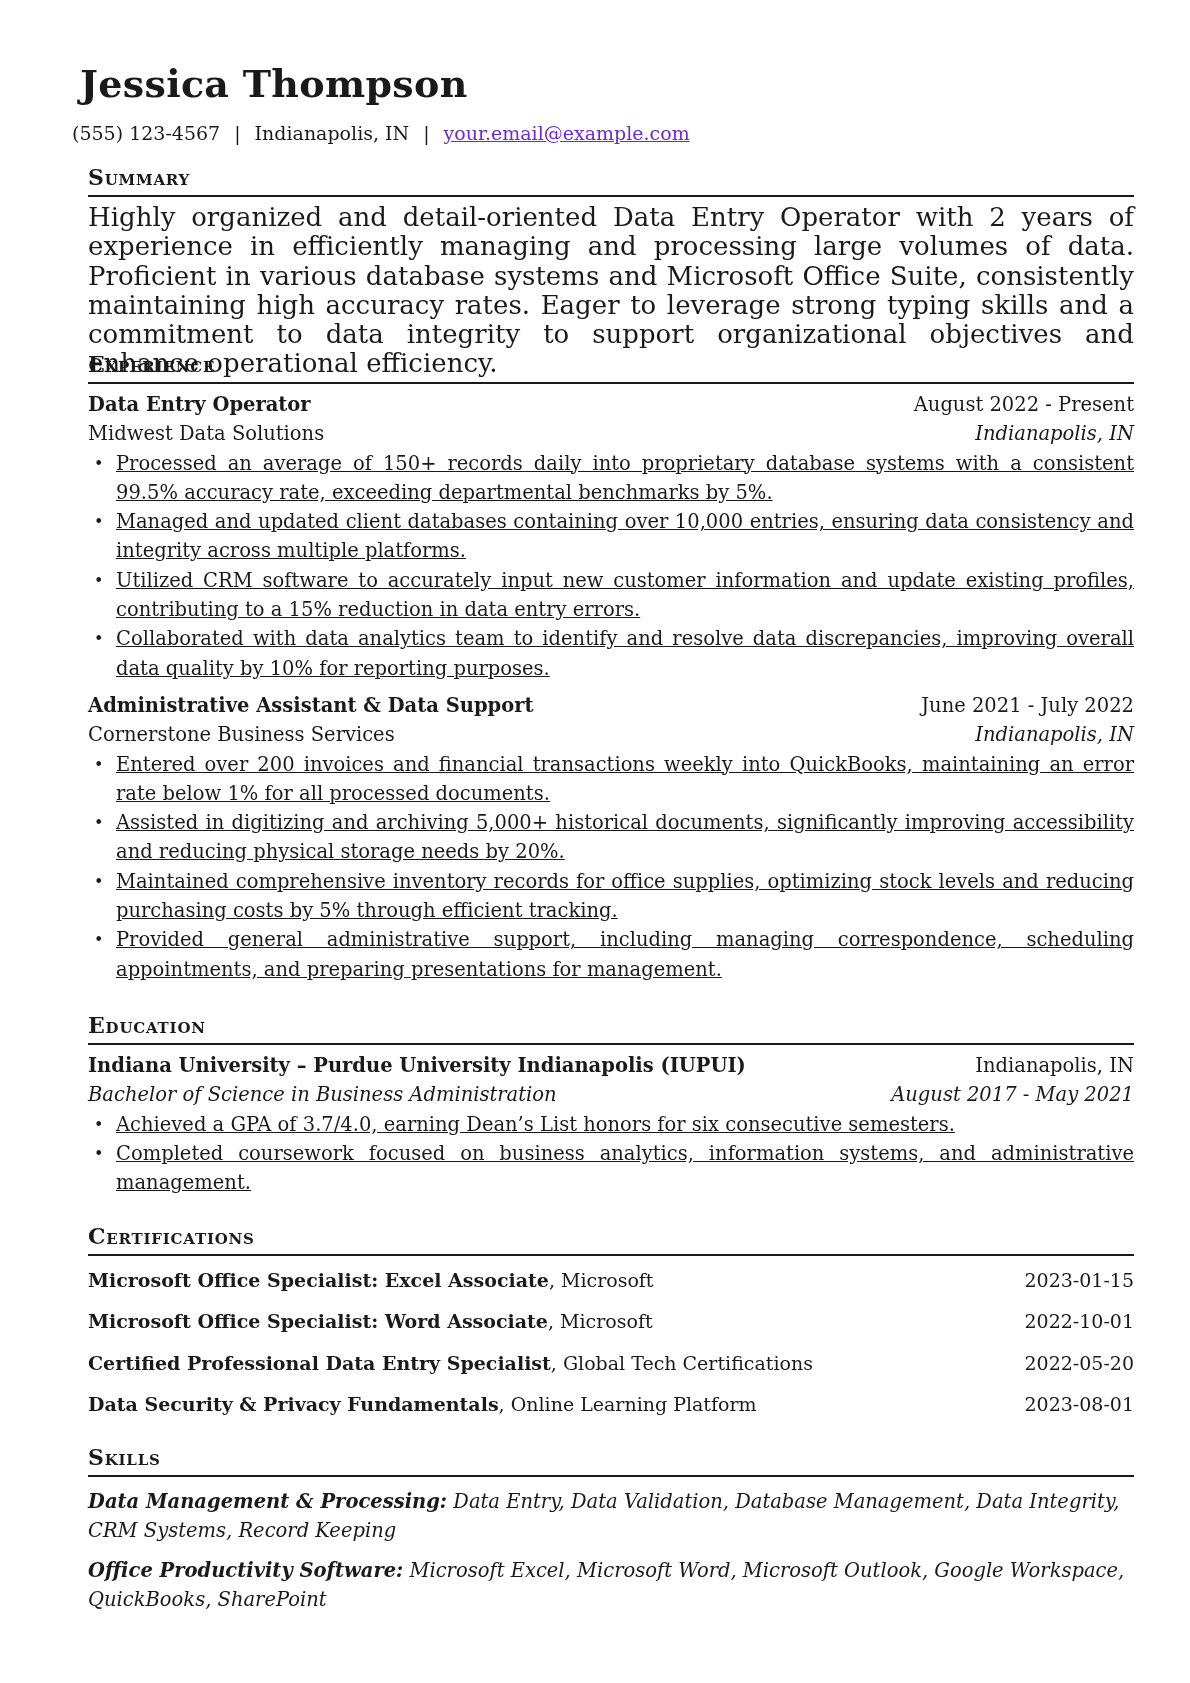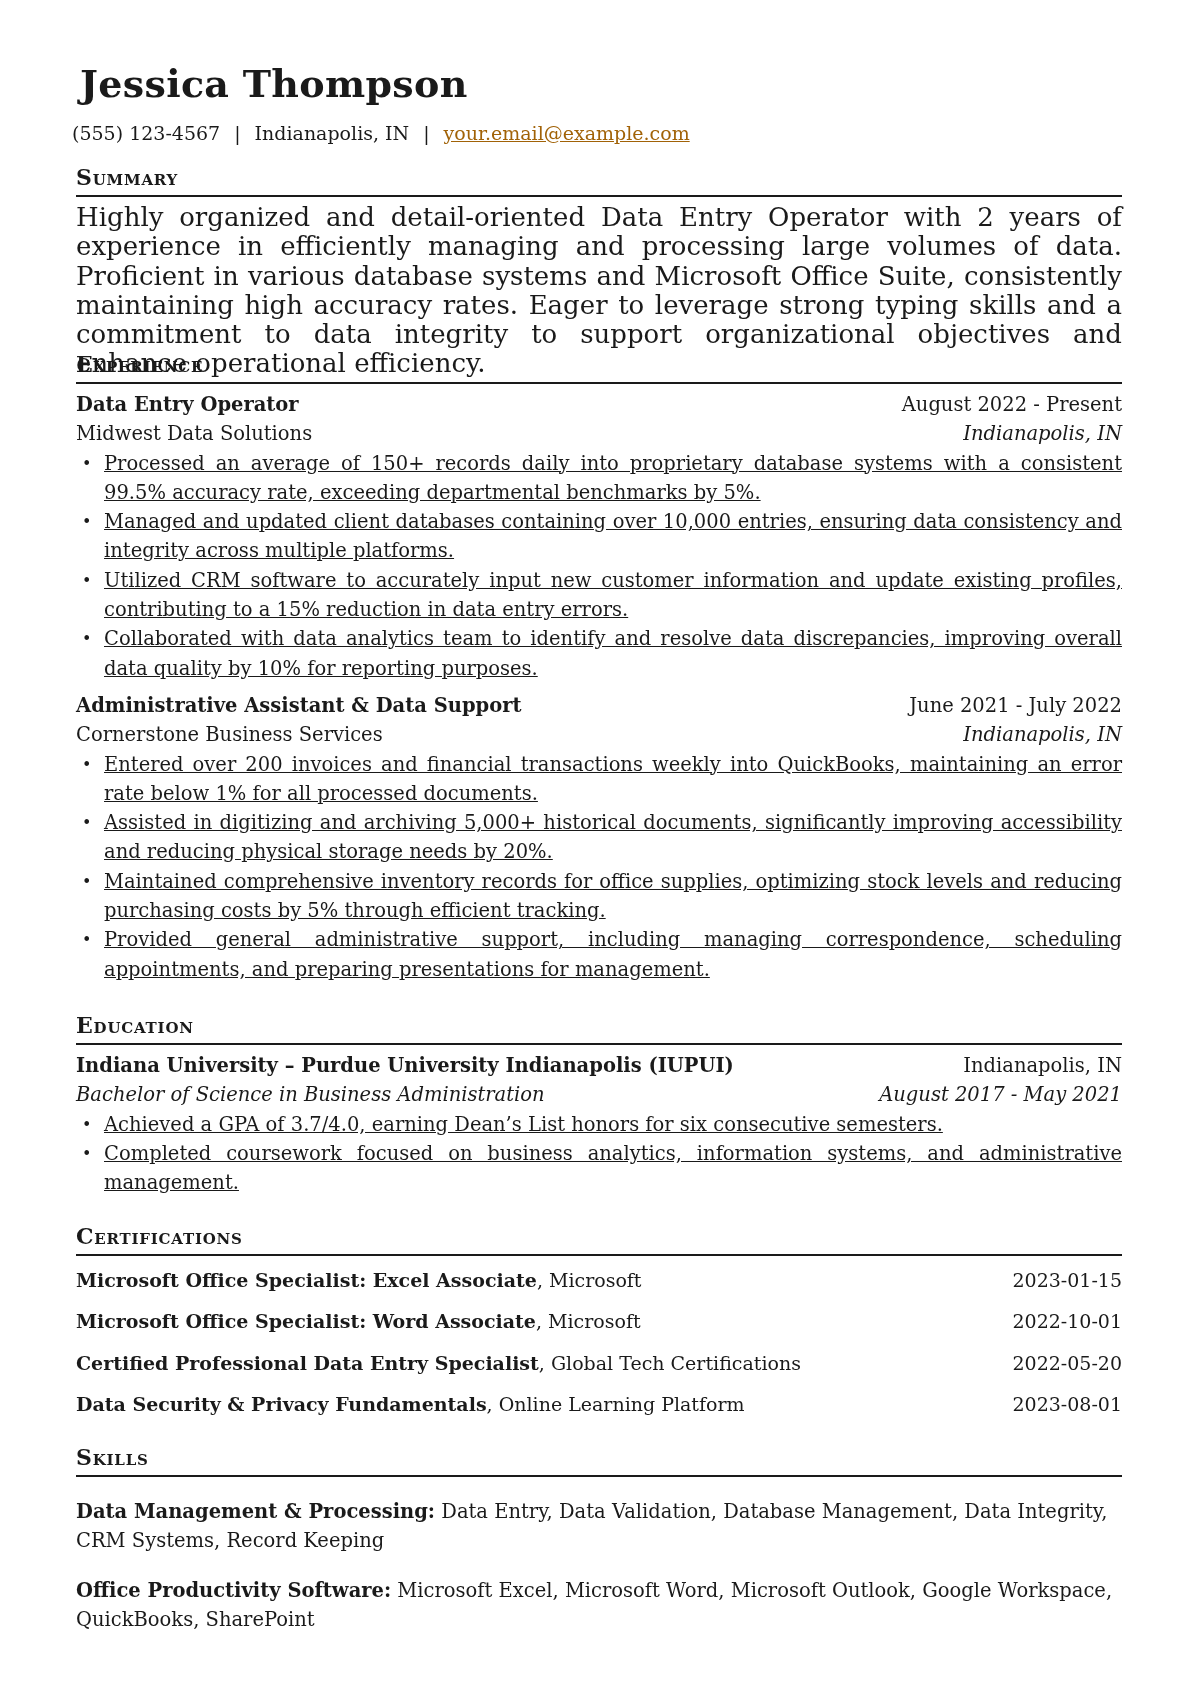--- a/index.html
+++ b/index.html
@@ -11,37 +11,37 @@
   .page { position: absolute; left: 72px; top: 0; width: 1046px; }
   .name {
     position: absolute; top: 60px; left: 8px;
     font-size: 38px; font-weight: bold; letter-spacing: 0.3px; line-height: 48px;
   }
   .contact {
     position: absolute; top: 120px; left: 0;
     font-size: 19px; line-height: 26px; white-space: nowrap;
   }
   .contact .sep { display: inline-block; margin: 0 14px; }
-  .contact a { color: #a16207; text-decoration: underline; }
+  .contact a { color: #6d28d9; text-decoration: underline; }
 
-  .section { position: absolute; left: 4px; width: 1046px; }
+  .section { position: absolute; left: 16px; width: 1046px; }
   .sec-head {
     font-size: 22px; font-weight: bold; font-variant: small-caps; letter-spacing: 0.8px;
     line-height: 28px; padding-bottom: 4px; border-bottom: 2px solid #1a1a1a;
   }
   .txt { font-size: 26px; line-height: 29.3px; }
   .row { display: flex; justify-content: space-between; font-size: 19.5px; line-height: 29.3px; white-space: nowrap; }
   .b { font-weight: bold; }
   .i { font-style: italic; }
   ul { list-style: none; margin: 0; padding: 0; text-decoration: underline; }
   li { position: relative; padding-left: 28px; font-size: 19.5px; line-height: 29.3px; text-align: justify; }
   li::before { content: "\2022"; position: absolute; left: 6px; top: 0; font-size: 16px; }
   .job { margin-top: 8px; }
   .cert-row { display: flex; justify-content: space-between; font-size: 19px; line-height: 29.3px; margin-top: 12px; white-space: nowrap; }
-  .skill { font-size: 19.5px; line-height: 29.3px; margin-top: 20px; }
+  .skill { font-size: 19.5px; line-height: 29.3px; margin-top: 10px; font-style: italic; }
 </style>
 </head>
 <body>
 
 <div class="page">
 
   <div class="name">Jessica Thompson</div>
 
   <div class="contact">
     <span>(555) 123-4567</span><span class="sep">|</span><span>Indianapolis, IN</span><span class="sep">|</span><a>your.email@example.com</a>

